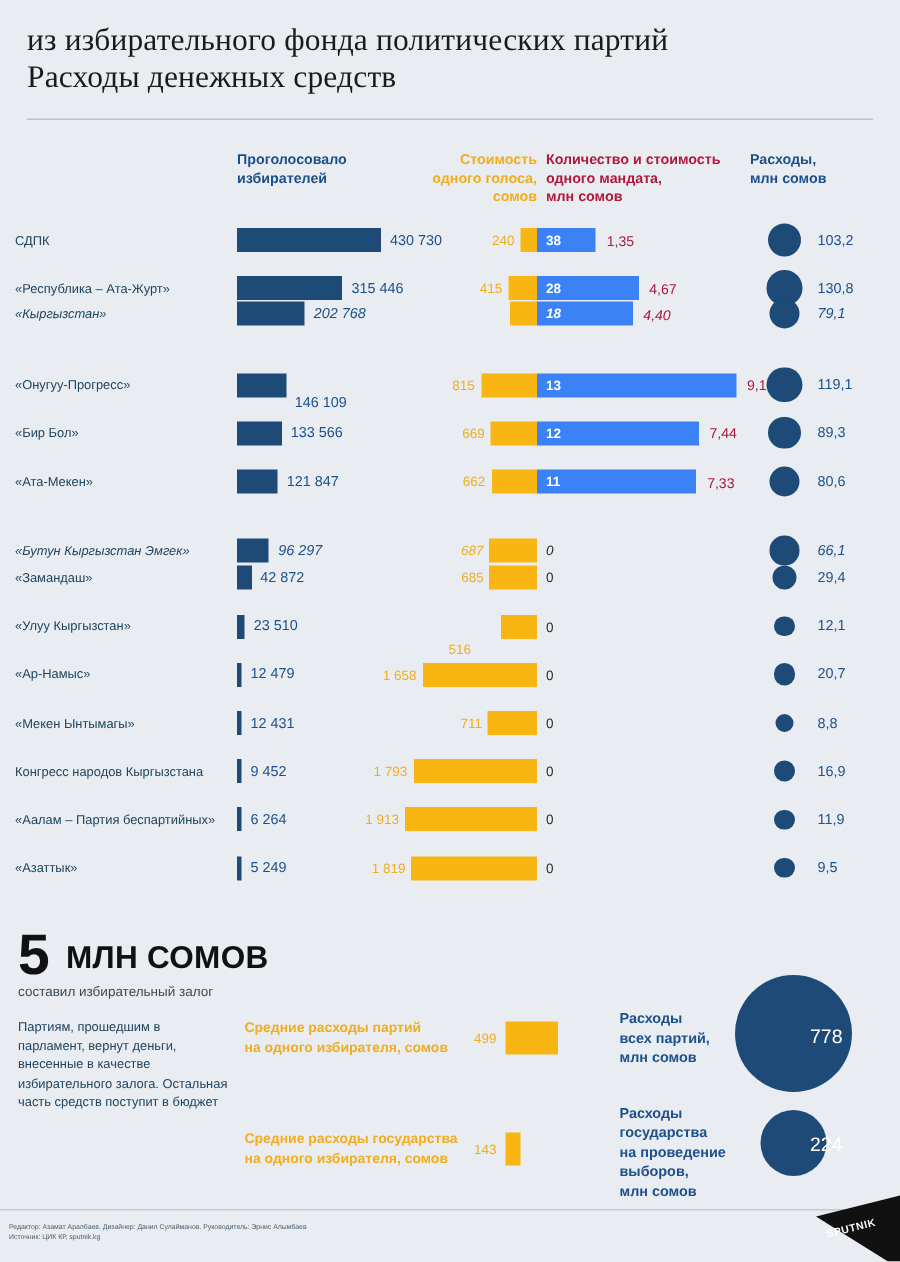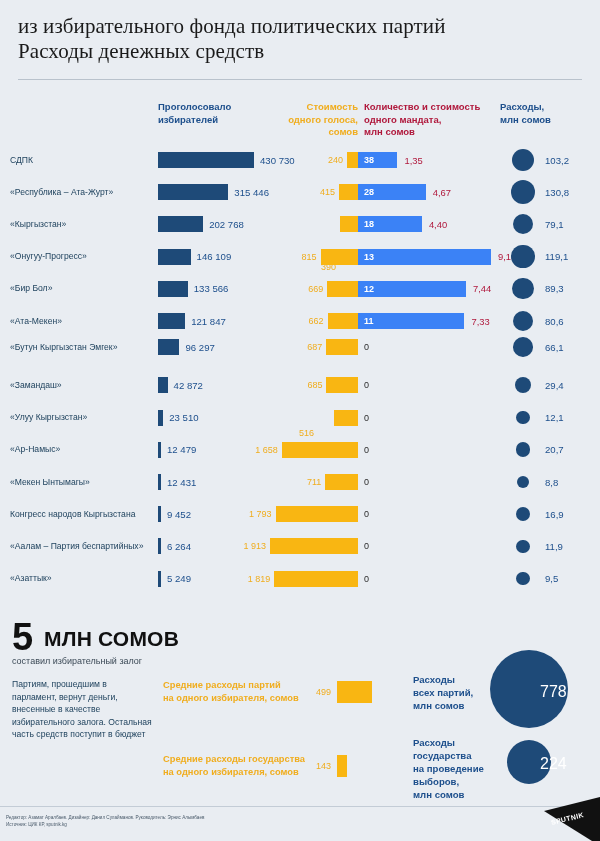--- a/index.html
+++ b/index.html
@@ -103,21 +103,21 @@
     position:absolute;font-size:9px;color:#f0ad1e;
     display:flex;align-items:center;height:22px;justify-content:flex-end;
   }
   .avg-bar{position:absolute;background:#f9b612;height:22px;}
 
   .sum-label{
     position:absolute;font-size:9.6px;font-weight:bold;line-height:13px;color:#1d4f8c;
   }
   .sum-circle{position:absolute;border-radius:50%;background:#1e4a78;}
   .sum-val{
-    position:absolute;font-size:16px;color:#ffffff;
+    position:absolute;font-size:13px;color:#ffffff;
   }
 
   
   .footer-rule{position:absolute;left:0;top:806px;width:600px;height:1px;background:#c3ccd6;}
   .credits{
     position:absolute;left:6px;top:814px;
     font-size:4.6px;line-height:7px;color:#4a5b6b;
   }
   .sputnik{
     position:absolute;right:0;bottom:0;width:72px;height:52px;
@@ -174,37 +174,37 @@
         <div class="val-votes" style="left: 234.306px;">315 446</div>
         <div class="bar-yellow" style="left: 338.91px; width: 19.0904px;"></div>
         <div class="val-price" style="left: 294.91px; width: 40px;">415</div>
         <div class="bar-red" style="width: 67.8068px;">
           <span>28</span>
         </div>
         <div class="val-cost" style="left: 432.807px;">4,67</div>
         <div class="circle" style="width: 24px; height: 24px; left: 511px; top: 4px;"></div>
         <div class="val-spend">130,8</div>
       </div>
-      <div class="row" style="top: 208px;">
+      <div class="row" style="top: 193px; font-style: italic;">
         <div class="party">«Кыргызстан»</div>
         <div class="bar-blue" style="width: 45.1924px;"></div>
         <div class="val-votes" style="left: 209.192px;">202 768</div>
         <div class="bar-yellow" style="left: 340.06px; width: 17.9404px;"></div>
         <div class="val-price" style="left: 296.06px; width: 40px; margin-top: 43px;">390</div>
         <div class="bar-red" style="width: 63.8865px;">
           <span>18</span>
         </div>
         <div class="val-cost" style="left: 428.886px;">4,40</div>
         <div class="circle" style="width: 20.6648px; height: 20.6648px; left: 512.668px; top: 5.66762px;"></div>
         <div class="val-spend">79,1</div>
       </div>
       <div class="row" style="top: 240.6px;">
         <div class="party">«Онугуу-Прогресс»</div>
         <div class="bar-blue" style="width: 32.5644px;"></div>
-        <div class="val-votes" style="left: 196.564px;">146 109</div>
+        <div class="val-votes" style="left: 196.564px; margin-top: 12px;">146 109</div>
         <div class="bar-yellow" style="left: 320.509px; width: 37.4909px;"></div>
         <div class="val-price" style="left: 276.509px; width: 40px;">815</div>
         <div class="bar-red" style="width: 133px;">
           <span>13</span>
         </div>
         <div class="val-cost" style="left: 498px;">9,16</div>
         <div class="circle" style="width: 23.3134px; height: 23.3134px; left: 511.343px; top: 4.34329px;"></div>
         <div class="val-spend">119,1</div>
       </div>
       <div class="row" style="top: 272.8px;">
@@ -226,21 +226,21 @@
         <div class="val-votes" style="left: 191.157px;">121 847</div>
         <div class="bar-yellow" style="left: 327.547px; width: 30.4527px;"></div>
         <div class="val-price" style="left: 283.547px; width: 40px;">662</div>
         <div class="bar-red" style="width: 106.429px;">
           <span>11</span>
         </div>
         <div class="val-cost" style="left: 471.429px;">7,33</div>
         <div class="circle" style="width: 20.7748px; height: 20.7748px; left: 512.613px; top: 5.61258px;"></div>
         <div class="val-spend">80,6</div>
       </div>
-      <div class="row" style="top: 331px;">
+      <div class="row" style="top: 351px; font-style: italic;">
         <div class="party">«Бутун Кыргызстан Эмгек»</div>
         <div class="bar-blue" style="width: 21.4624px;"></div>
         <div class="val-votes" style="left: 185.462px;">96 297</div>
         <div class="bar-yellow" style="left: 326.397px; width: 31.6027px;"></div>
         <div class="val-price" style="left: 282.397px; width: 40px;">687</div>
         <div class="mand-zero" style="left: 364px;">0</div>
         <div class="circle" style="width: 19.6632px; height: 19.6632px; left: 513.168px; top: 6.16839px;"></div>
         <div class="val-spend">66,1</div>
       </div>
       <div class="row" style="top: 369.4px;">

